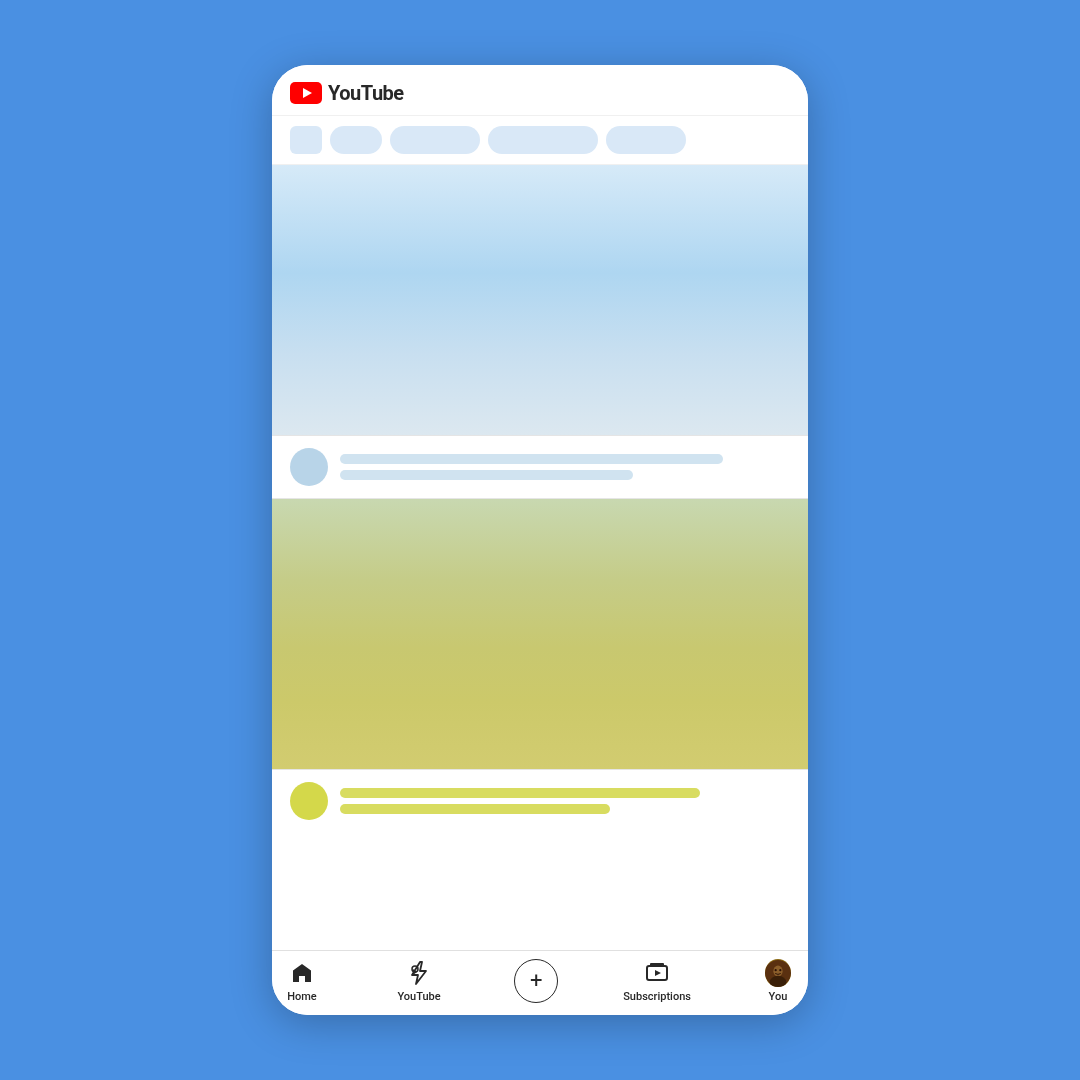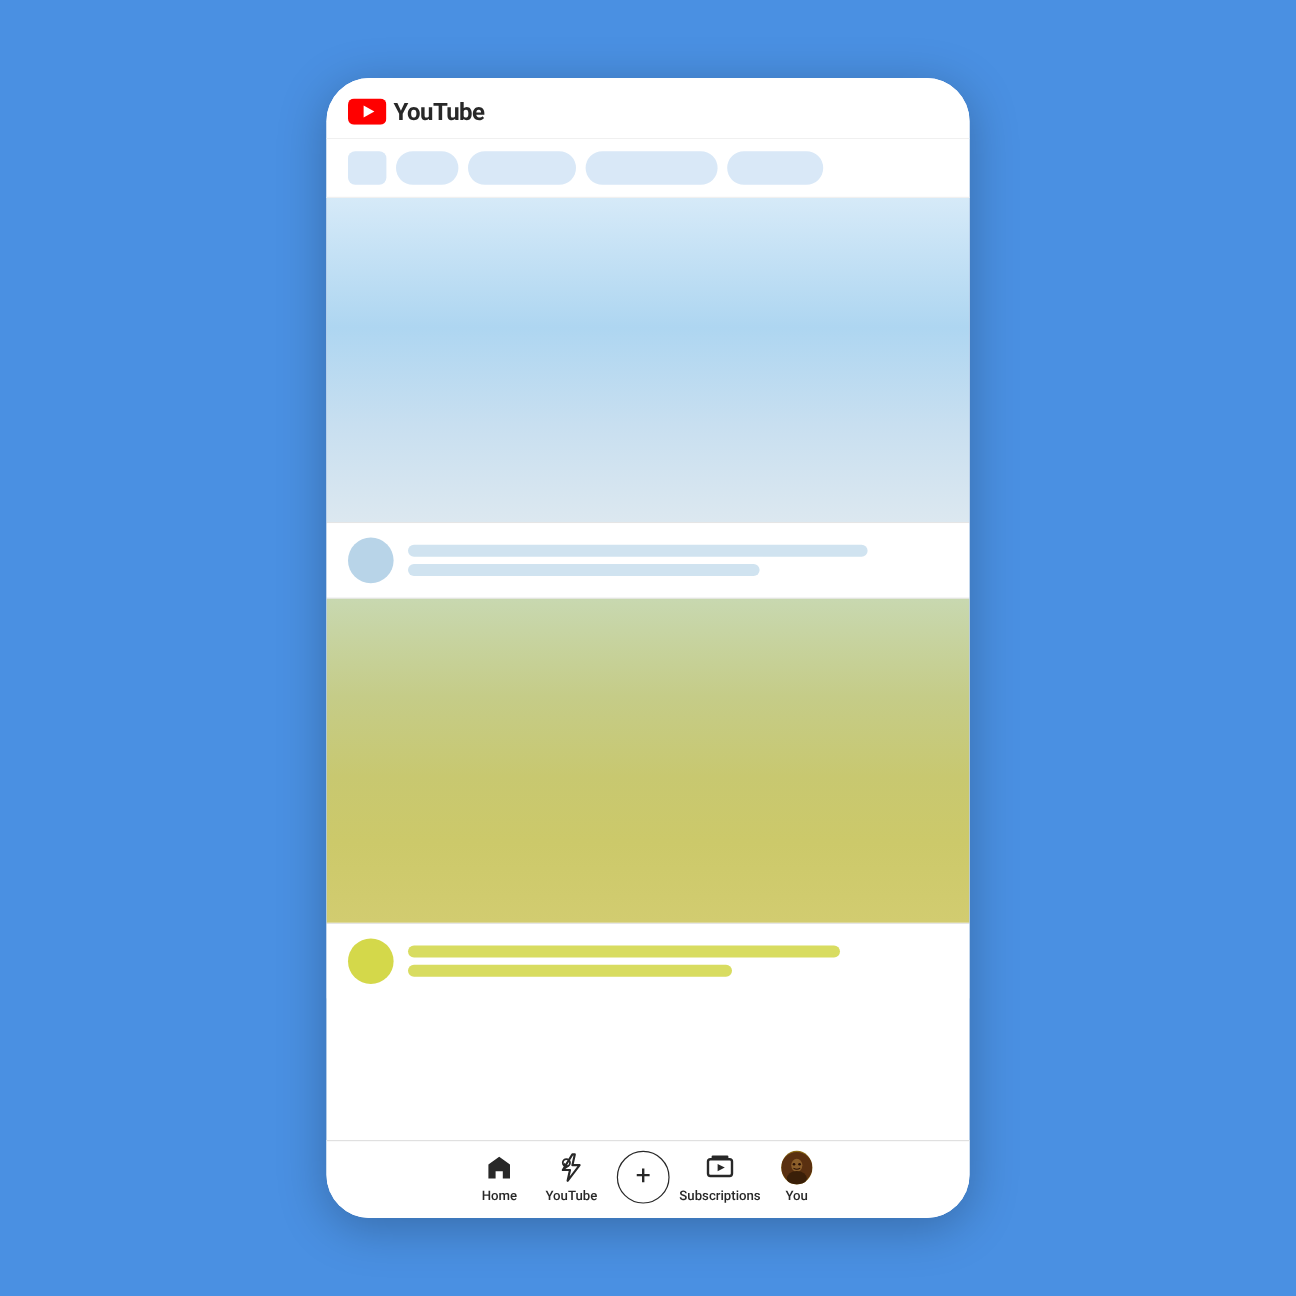--- a/index.html
+++ b/index.html
@@ -181,21 +181,21 @@
     }
     .meta-line-yellow-long { width: 80%; }
     .meta-line-yellow-short { width: 60%; }
 
     
     .bottom-nav {
       background: #ffffff;
       border-top: 1px solid #e0e0e0;
       display: flex;
       align-items: center;
-      justify-content: center;
+      justify-content: space-between;
       padding: 8px 0 12px 0;
       flex-shrink: 0;
     }
 
     .nav-item {
       display: flex;
       flex-direction: column;
       align-items: center;
       gap: 4px;
       cursor: pointer;

